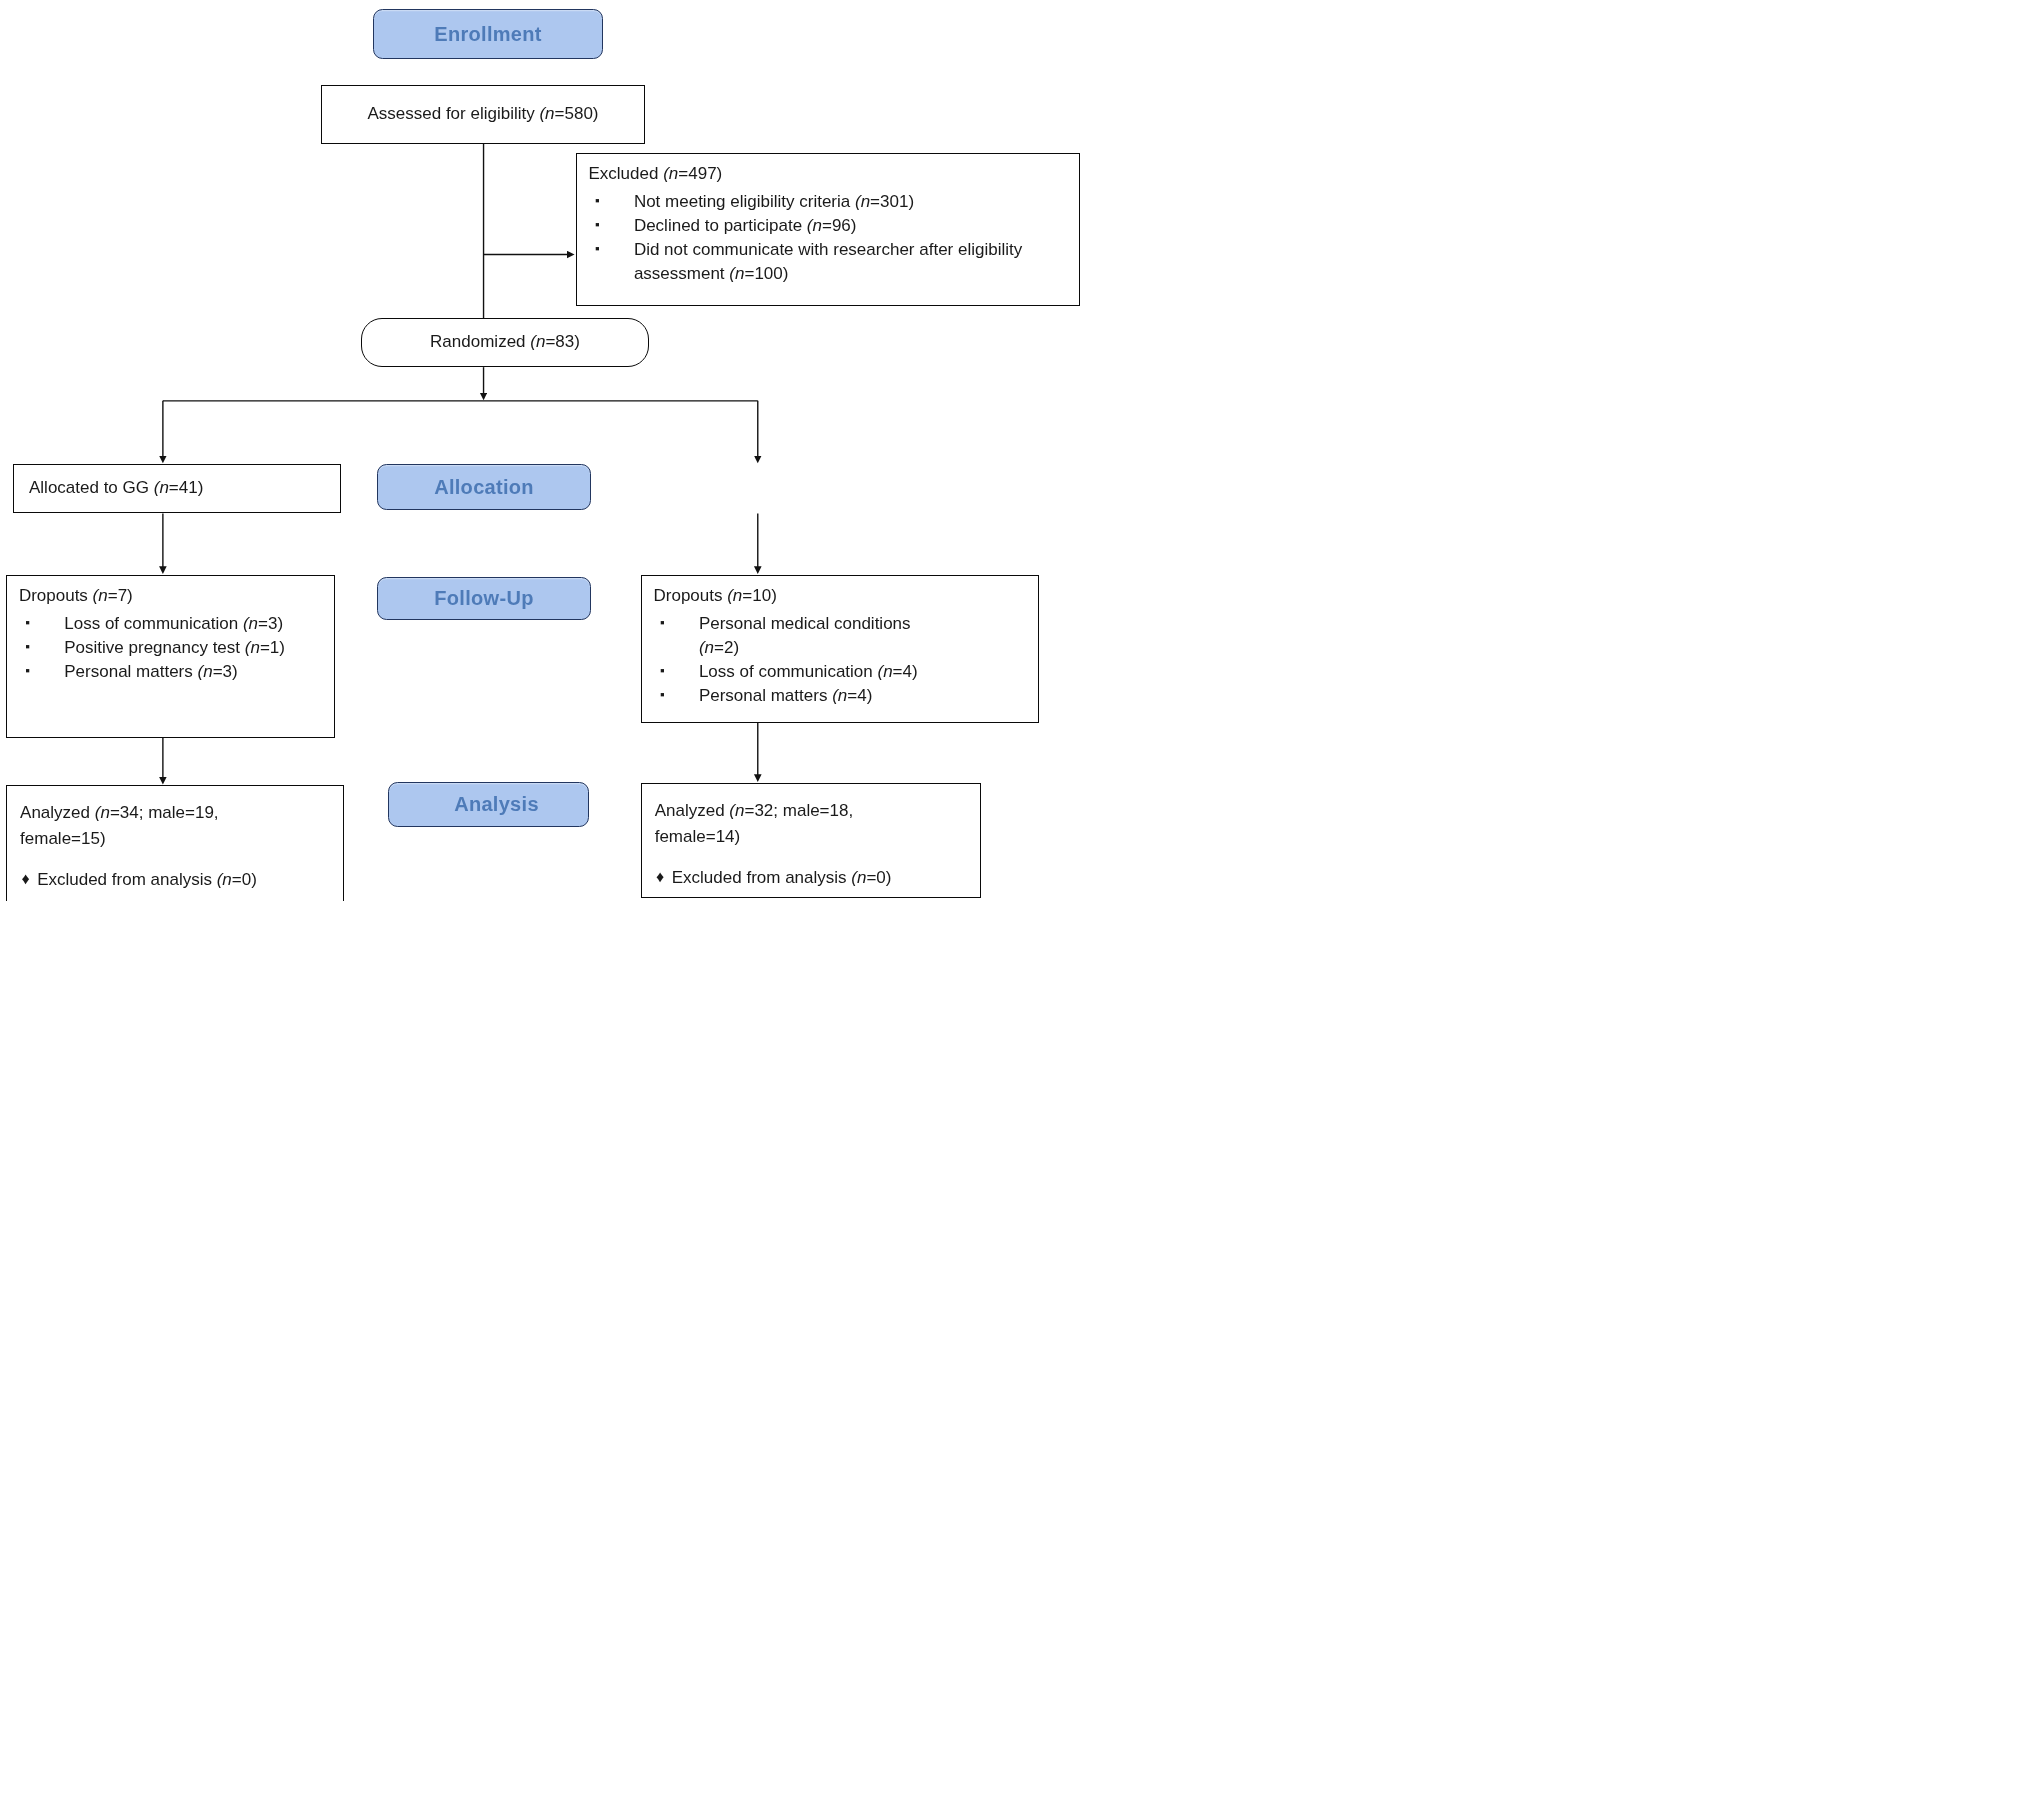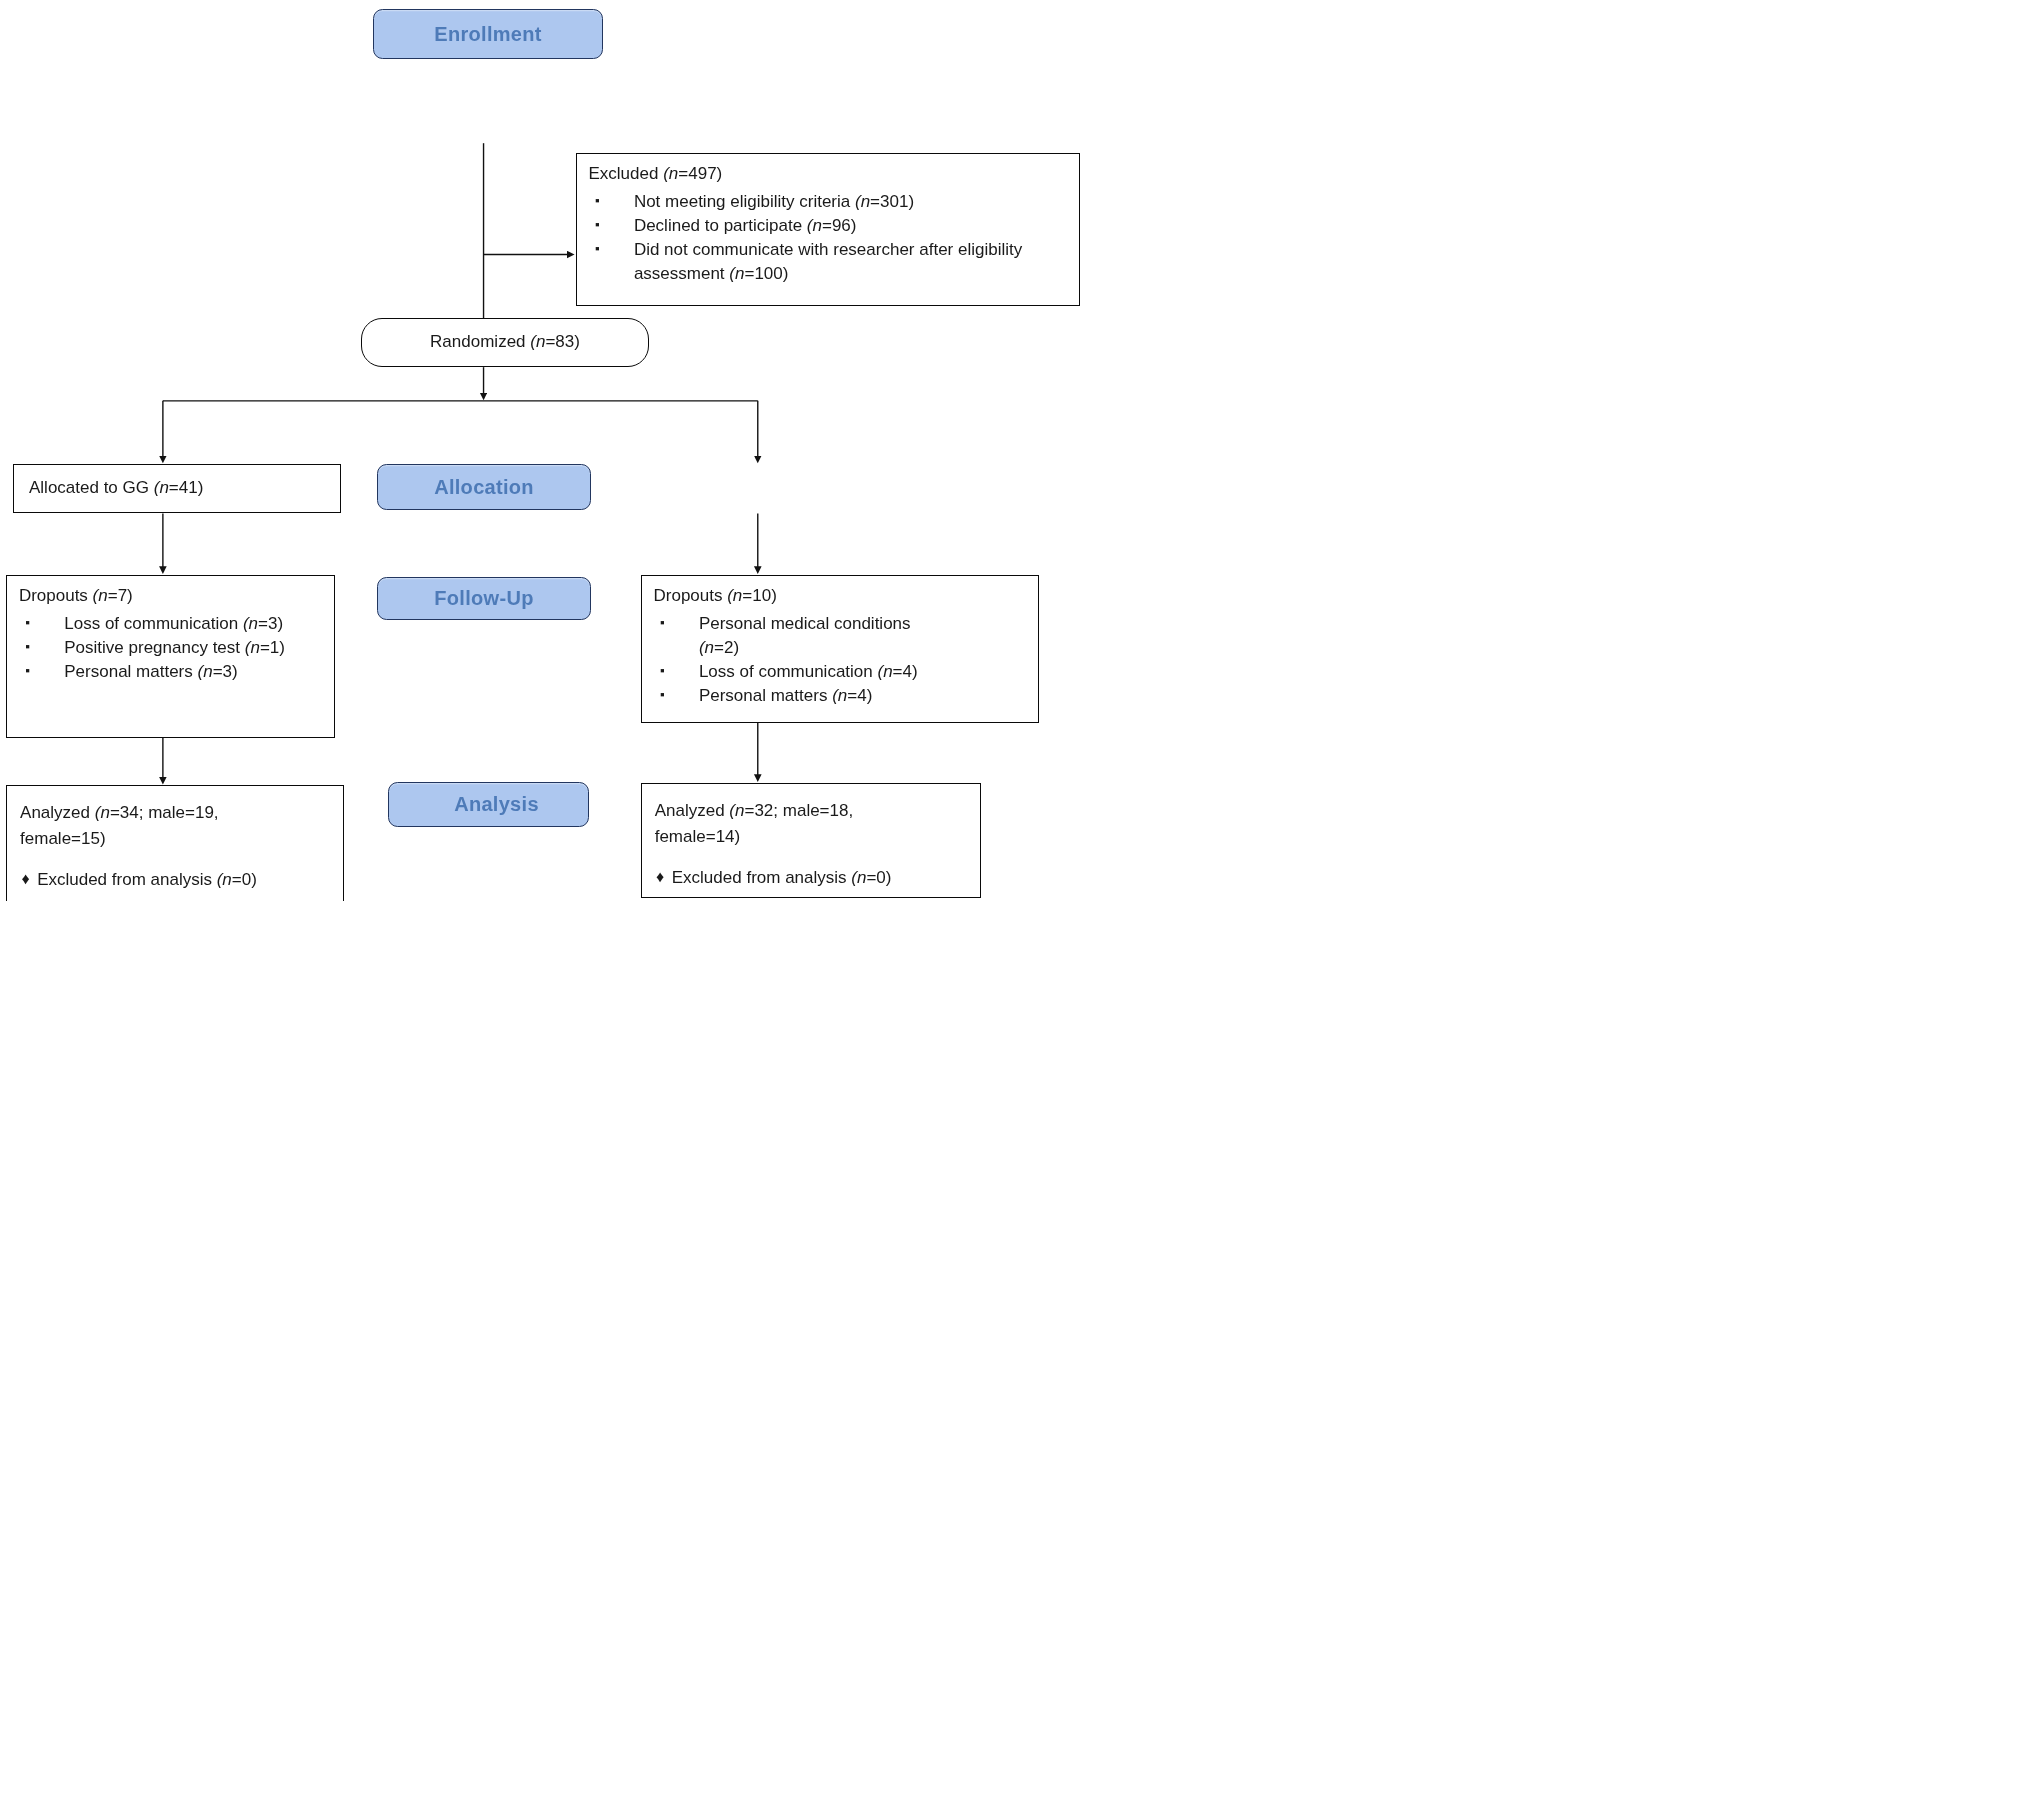--- a/index.html
+++ b/index.html
@@ -87,20 +87,23 @@
   </div>
 
   <div class="hdr" style="left:377px; top:577px; width:214px; height:43px;">
     <span>Follow-Up</span>
   </div>
 
   <div class="hdr" style="left:388px; top:782px; width:201px; height:45px;padding-left:16px;">
     <span>Analysis</span>
   </div>
 
+  <div class="box center-box" style="left:321px; top:85px; width:324px; height:59px;">
+    <span>Assessed for eligibility <i>(n</i>=580)</span>
+  </div>
 
   <div class="box list-box" style="left:576px; top:153px; width:504px; height:153px;">
     <div class="btitle">Excluded <i>(n</i>=497)</div>
     <div class="li">
       <span class="blt">▪</span>
       <span class="litxt">Not meeting eligibility criteria <i>(n</i>=301)</span>
     </div>
     <div class="li">
       <span class="blt">▪</span>
       <span class="litxt">Declined to participate <i>(n</i>=96)</span>

